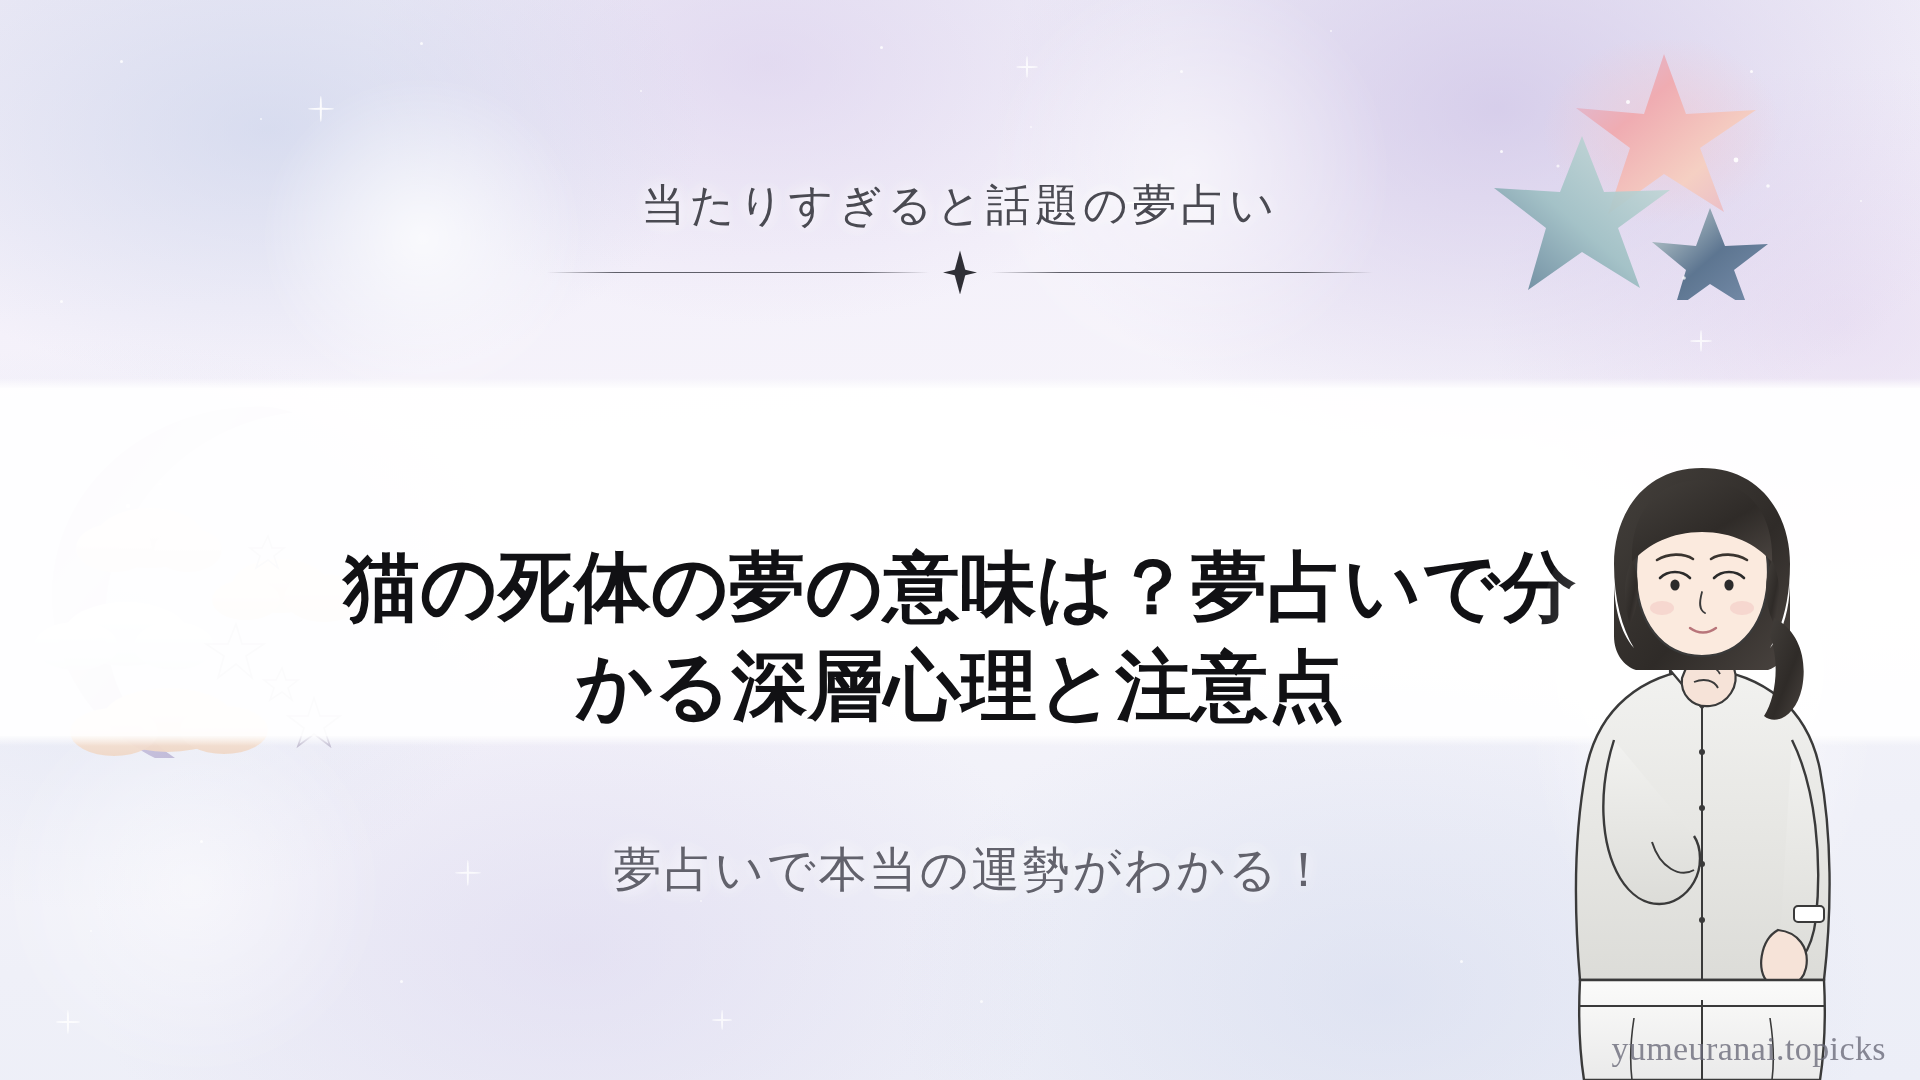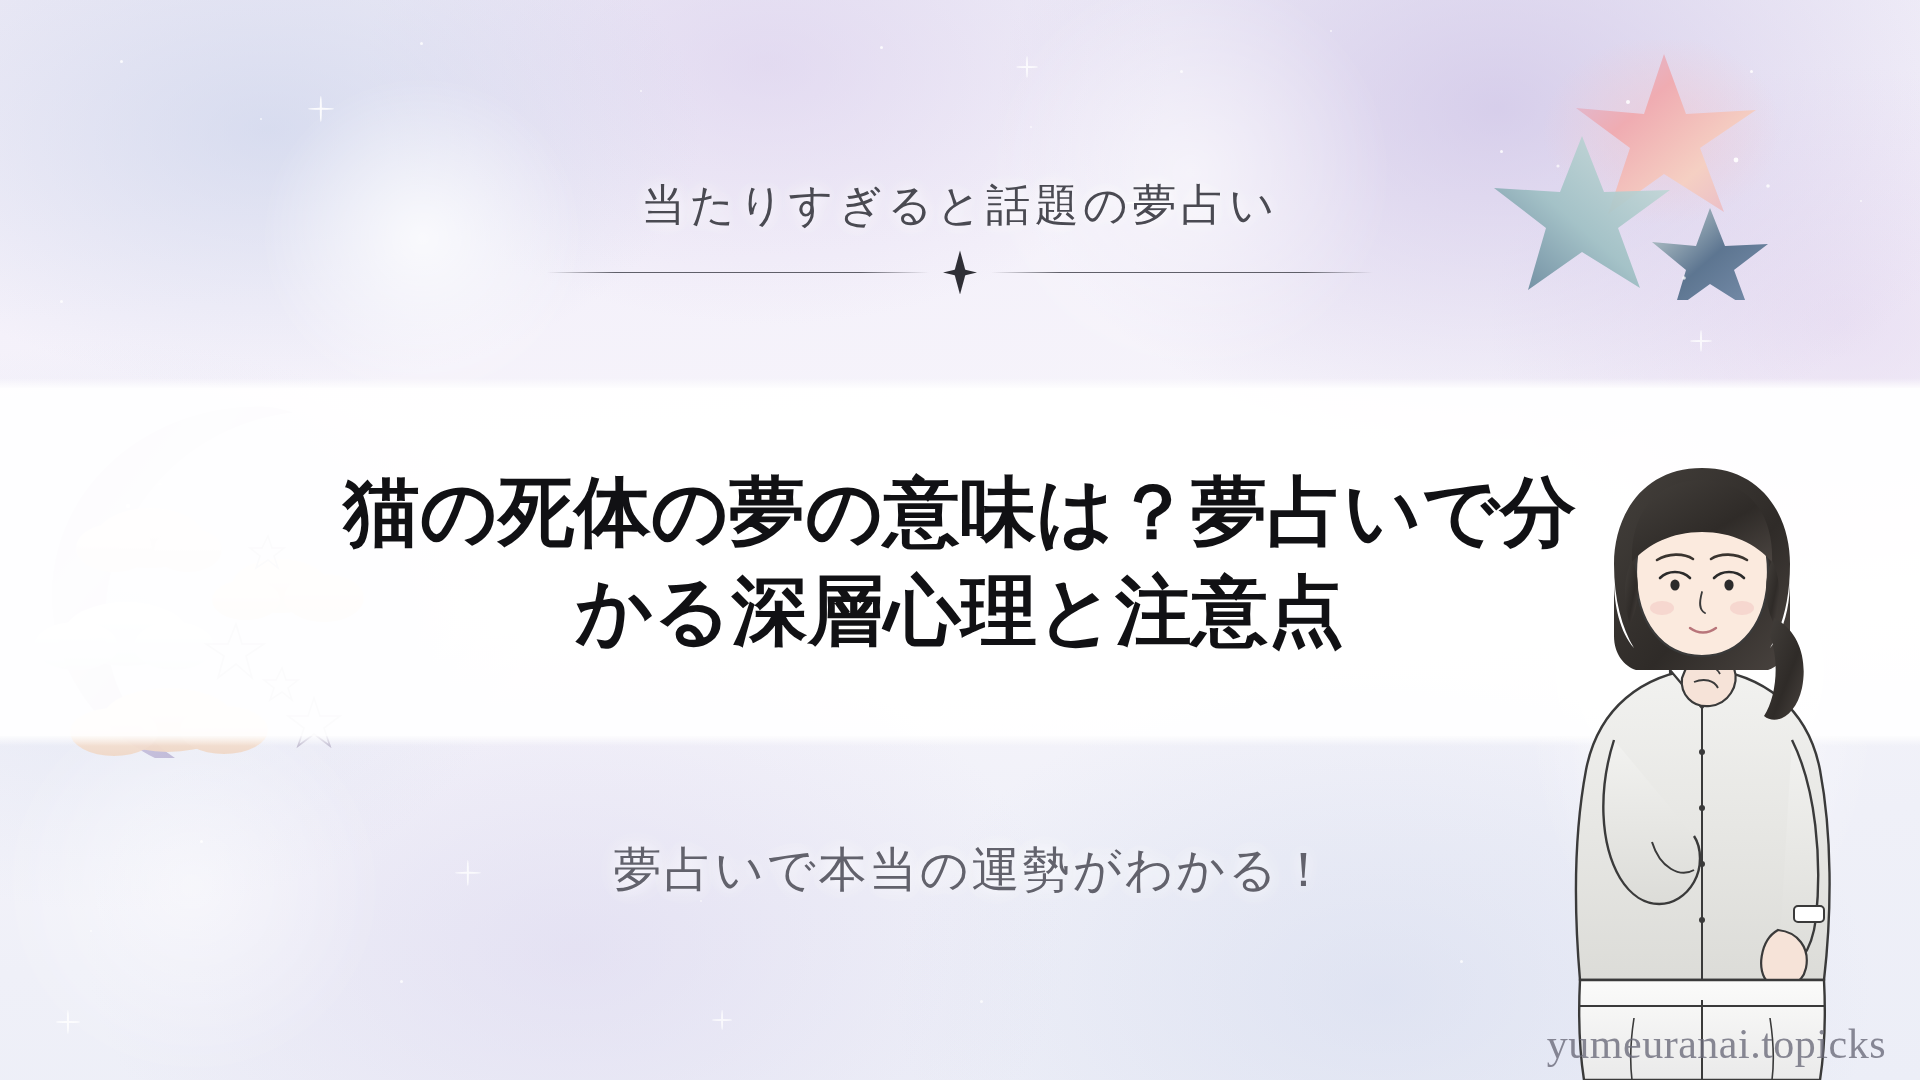--- a/index.html
+++ b/index.html
@@ -82,21 +82,21 @@
   }
   .diamond-spark::after {
     width:12px; height:44px;
     clip-path:polygon(50% 0, 100% 50%, 50% 100%, 0 50%);
   }
 
   
   .title-band {
     position:absolute; left:0; right:0; top:388px; height:348px;
     background:rgba(255,255,255,.93);
-    display:flex; align-items:center; justify-content:center;
+    display:flex; align-items:flex-end; justify-content:center;
     z-index:5;
   }
   .title-band::before, .title-band::after {
     content:""; position:absolute; left:0; right:0; height:10px;
   }
   .title-band::before { top:-10px;    background:linear-gradient(180deg, rgba(255,255,255,0), rgba(255,255,255,.85)); }
   .title-band::after  { bottom:-10px; background:linear-gradient(0deg,  rgba(255,255,255,0), rgba(255,255,255,.85)); }
 
   .main-title {
     font-family:"Liberation Sans", sans-serif;
@@ -120,21 +120,21 @@
     color:#62626c;
     z-index:6;
     text-shadow:0 0 16px rgba(255,255,255,.95), 0 0 30px rgba(255,255,255,.7);
     margin-left:24px;
   }
 
   
   .watermark {
     position:absolute; right:34px; bottom:12px;
     font-family:"Liberation Serif", serif;
-    font-size:42px; letter-spacing:.012em;
+    font-size:34px; letter-spacing:.012em;
     color:rgba(108,108,122,.80);
     z-index:20;
   }
 
   
   .moon-art { position:absolute; left:18px; top:398px; width:372px; height:360px; z-index:4; }
 
   
   .star-art { position:absolute; right:118px; top:40px; width:330px; height:260px; z-index:4; }
 

